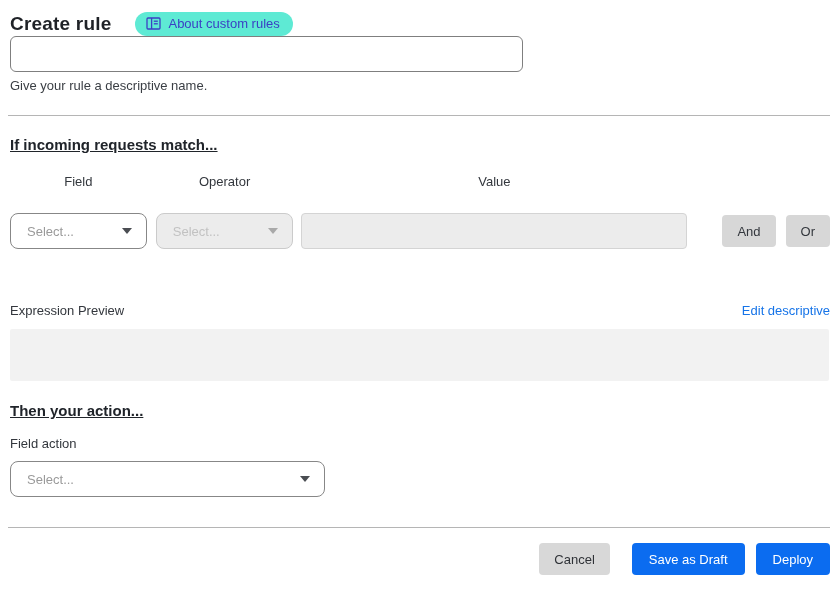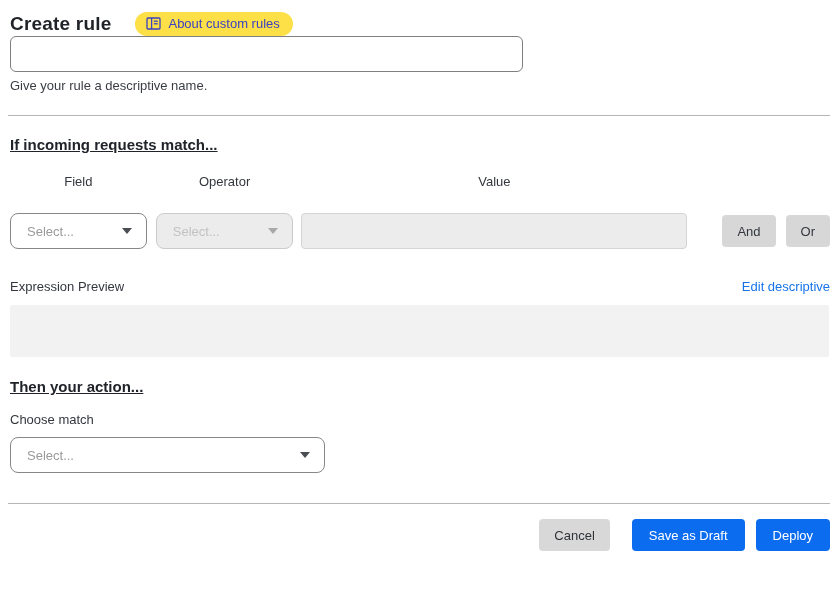--- a/index.html
+++ b/index.html
@@ -9,21 +9,21 @@
     color: #2f3237;
     width: 839px;
   }
   .page { width: 839px; height: 597px; padding: 10px 9px 0 10px; position: relative; }
 
   
   .header { display: flex; align-items: center; gap: 24px; padding-top: 2px; }
   .page-title { font-size: 19px; font-weight: 700; color: #1f2227; letter-spacing: .2px; }
   .badge {
     display: inline-flex; align-items: center; gap: 7px;
-    background: #fde047; color: #3b40c4;
+    background: #5eead4; color: #3b40c4;
     border-radius: 13px; padding: 4px 13px 5px 11px;
     font-size: 13px; cursor: pointer;
   }
   .badge svg { display: block; }
 
   
   .field-label { display: block; font-size: 13px; color: #33373d; }
   .rule-name-label { margin-top: 21px; margin-bottom: 8px; }
   .text-input {
     width: 513px; height: 36px;
@@ -62,21 +62,21 @@
     font-size: 13px; color: #2f3237;
   }
   .chip-btn {
     height: 32px; padding: 0 15px; margin-bottom: 2px;
     background: #d7d7d7; border: none; border-radius: 4px;
     font-family: inherit; font-size: 13px; color: #33373d; cursor: pointer;
   }
   .and-btn { margin-right: 10px; margin-left: 28px; }
 
   
-  .exp-header { display: flex; justify-content: space-between; align-items: flex-start; margin-top: 30px; }
+  .exp-header { display: flex; justify-content: space-between; align-items: flex-start; margin-top: 54px; }
   .exp-label { font-size: 13px; color: #33373d; }
   .exp-link { font-size: 13px; color: #1674e8; text-decoration: none; cursor: pointer; }
   .exp-box { margin-top: 11px; height: 52px; background: #f2f2f2; border-radius: 2px; width: 819px; font-size: 13px; color: #2f3237; padding: 8px 12px; }
 
   
   .action-heading { margin-top: 21px; }
   .choose-label { margin-top: 17px; margin-bottom: 10px; }
   .action-select { width: 315px; }
 
   hr.divider-bottom { margin-top: 30px; }
@@ -145,21 +145,21 @@
 
   
   <div class="exp-header">
     <span class="exp-label">Expression Preview</span>
     <a class="exp-link">Edit descriptive</a>
   </div>
   <div class="exp-box"></div>
 
   
   <h2 class="section-heading action-heading">Then your action...</h2>
-  <label class="field-label choose-label">Choose match</label>
+  <label class="field-label choose-label">Field action</label>
   <div class="select action-select">
     <span>Select...</span>
     <span class="caret"></span>
   </div>
 
   <hr class="divider divider-bottom">
 
   
   <div class="footer">
     <button class="btn btn-cancel">Cancel</button>

